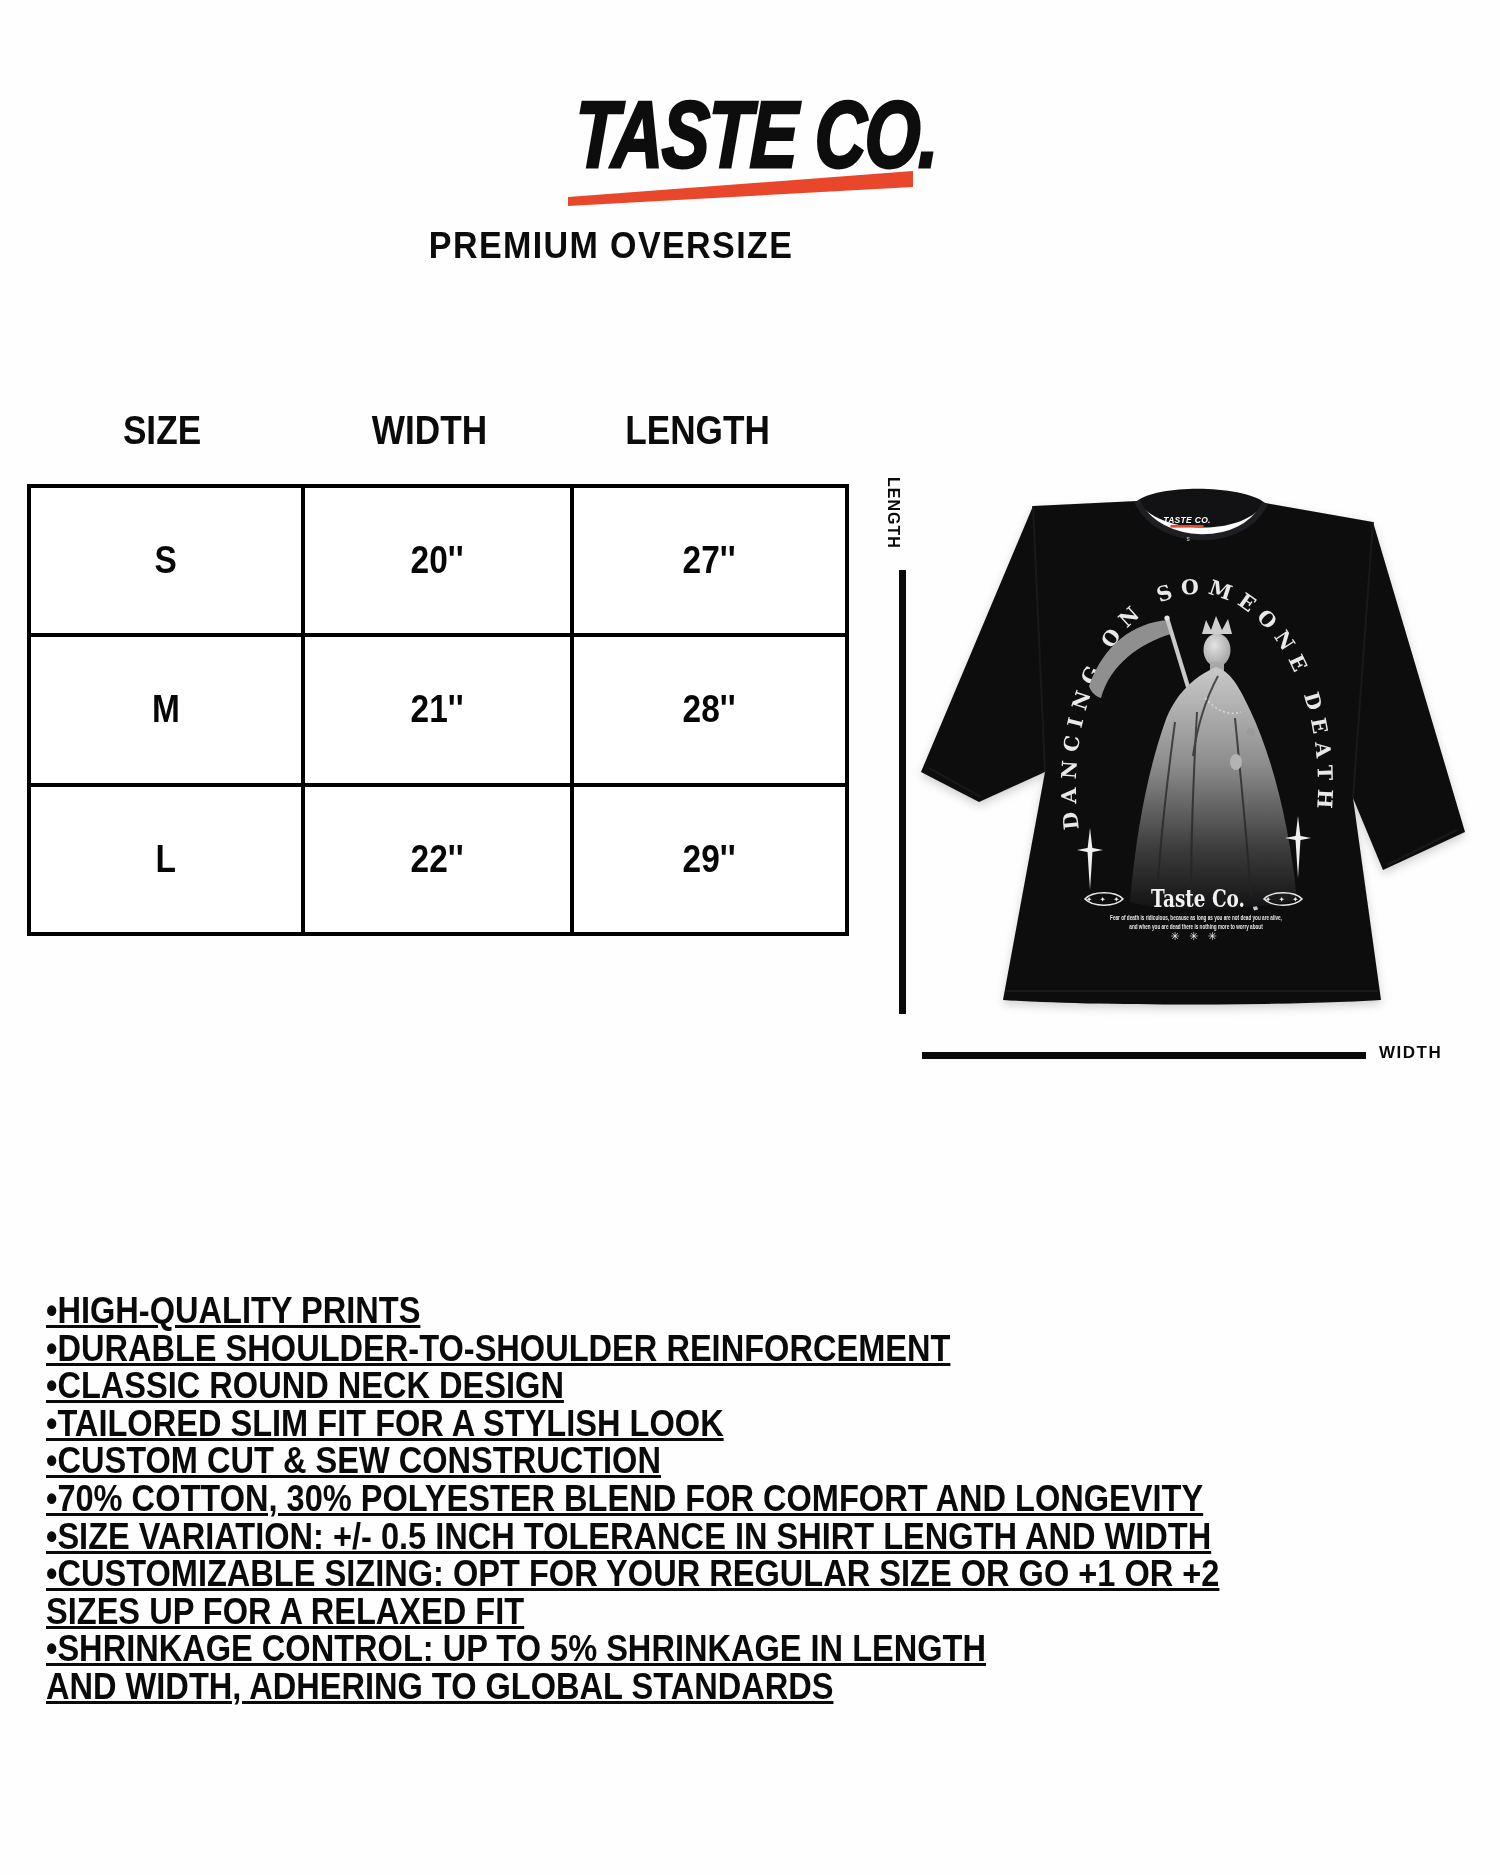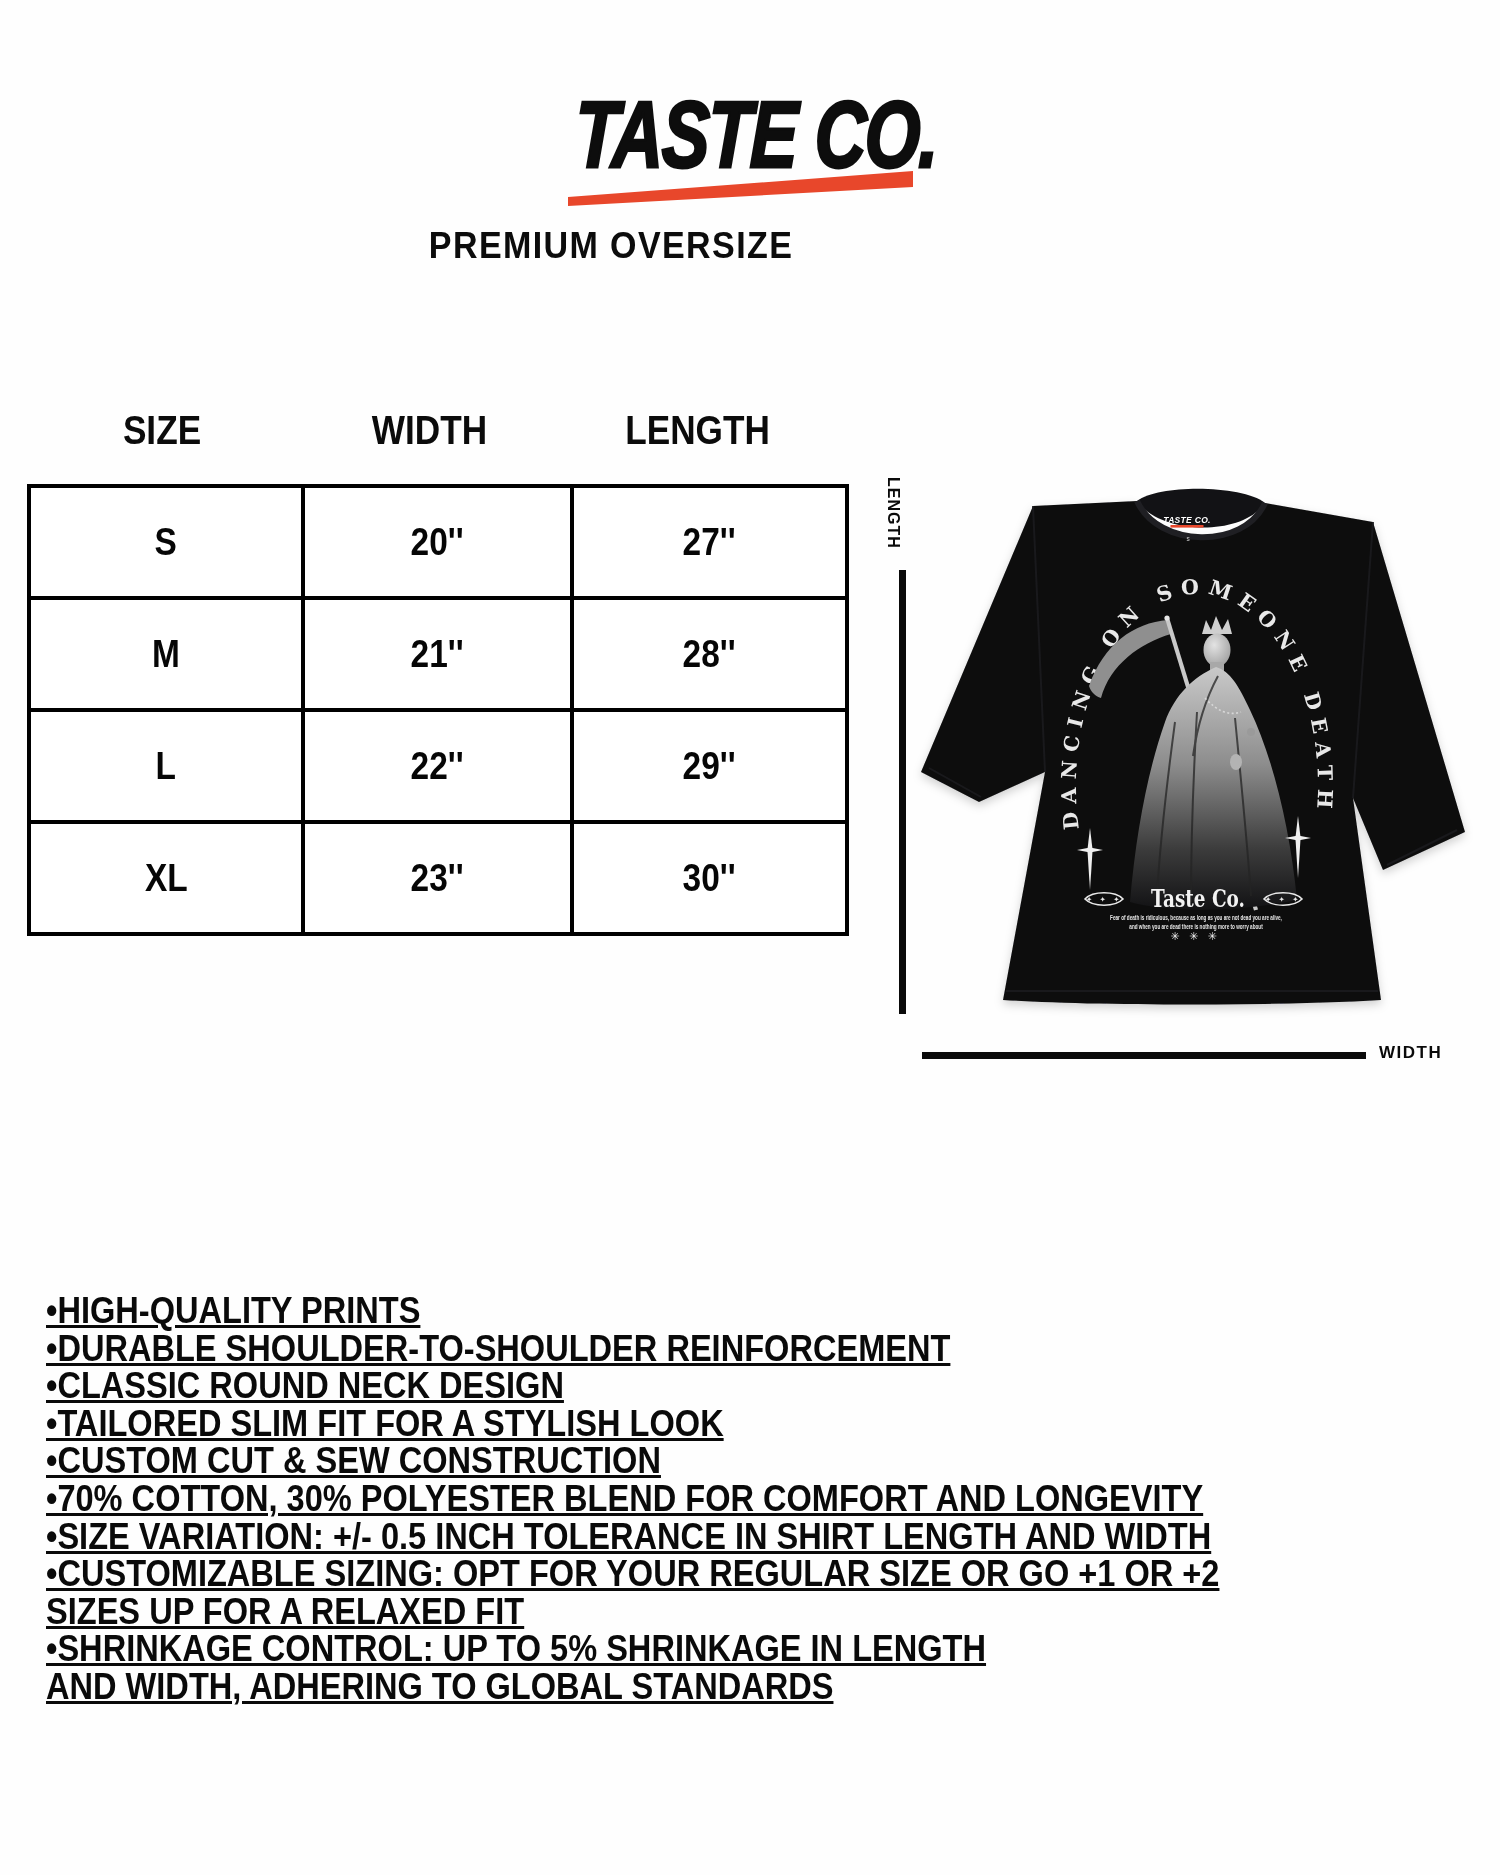--- a/index.html
+++ b/index.html
@@ -74,25 +74,20 @@
       </tr>
       <tr>
         <td class="c0"><span class="cellv">M</span></td>
         <td class="c1"><span class="cellv">21''</span></td>
         <td class="c2"><span class="cellv">28''</span></td>
       </tr>
       <tr>
         <td class="c0"><span class="cellv">L</span></td>
         <td class="c1"><span class="cellv">22''</span></td>
         <td class="c2"><span class="cellv">29''</span></td>
-      </tr>
-      <tr>
-        <td class="c0"><span class="cellv">XL</span></td>
-        <td class="c1"><span class="cellv">23''</span></td>
-        <td class="c2"><span class="cellv">30''</span></td>
       </tr>
     </tbody>
   </table>
 
   <div class="abs length-label">LENGTH</div>
   <div class="abs length-bar"></div>
   <div class="abs width-bar"></div>
   <div class="abs width-label">WIDTH</div>
 
   <svg class="abs shirt-svg" viewBox="0 0 585 580">

